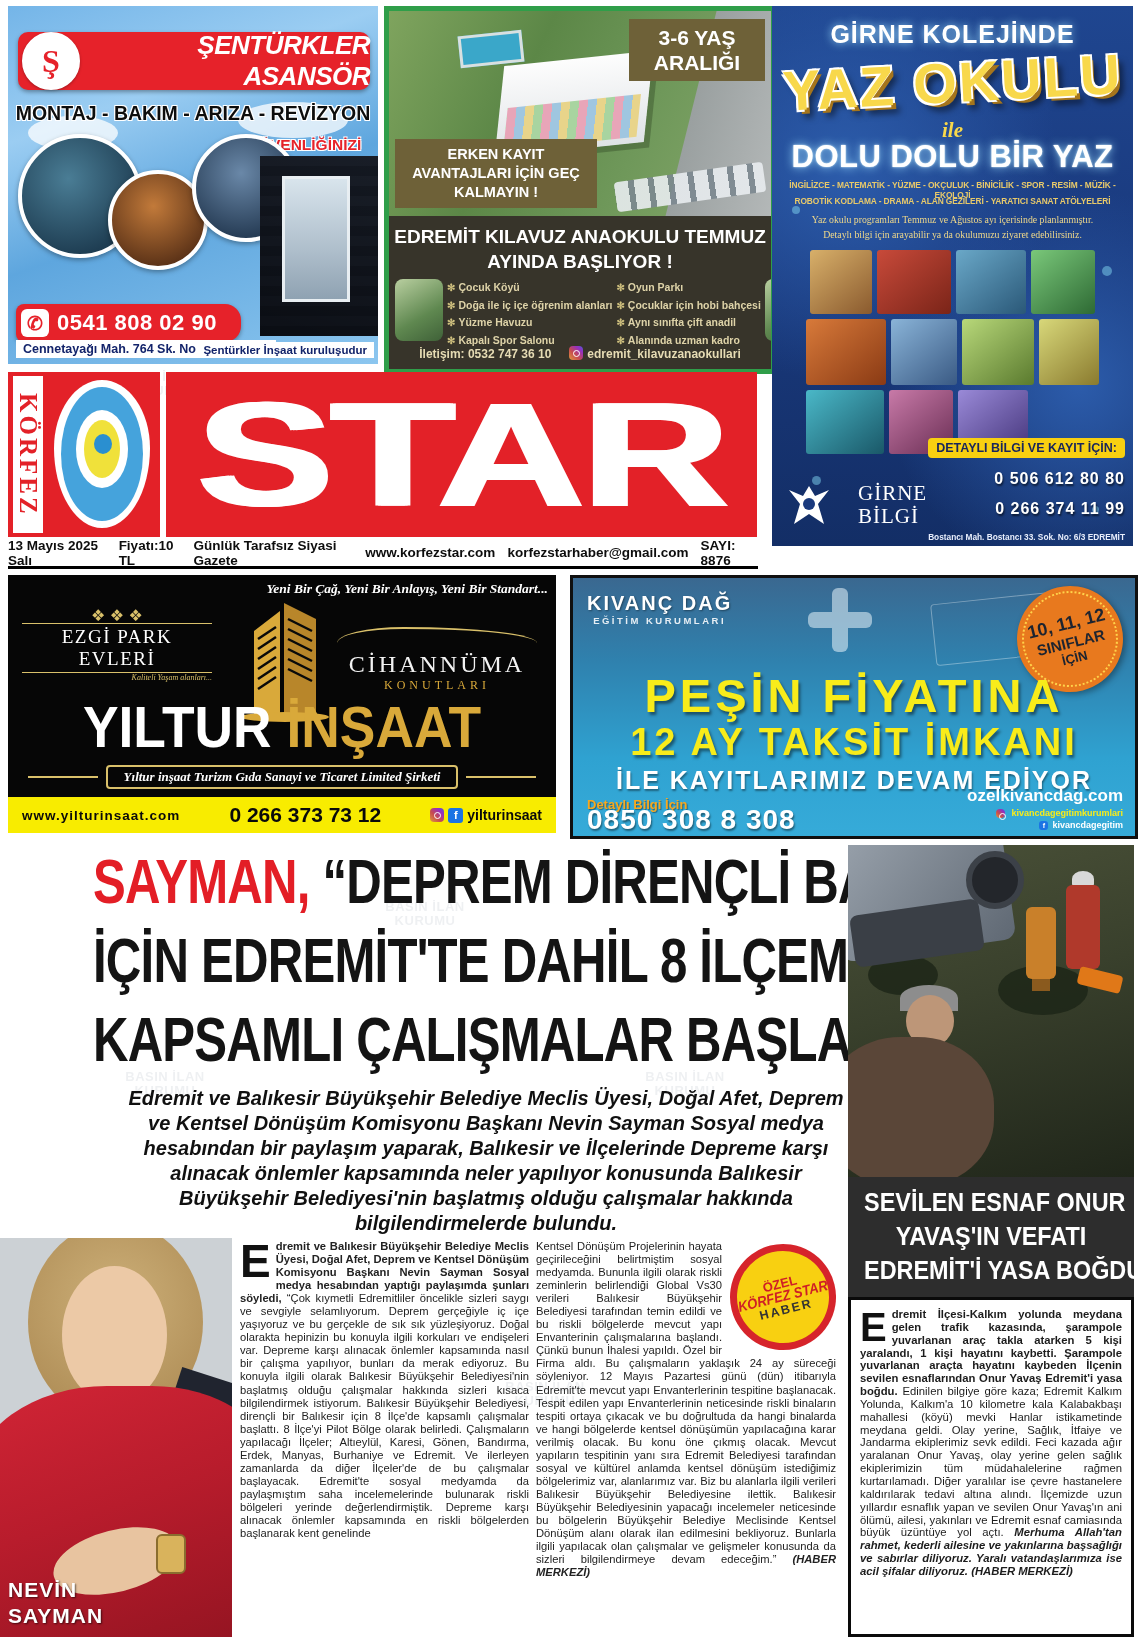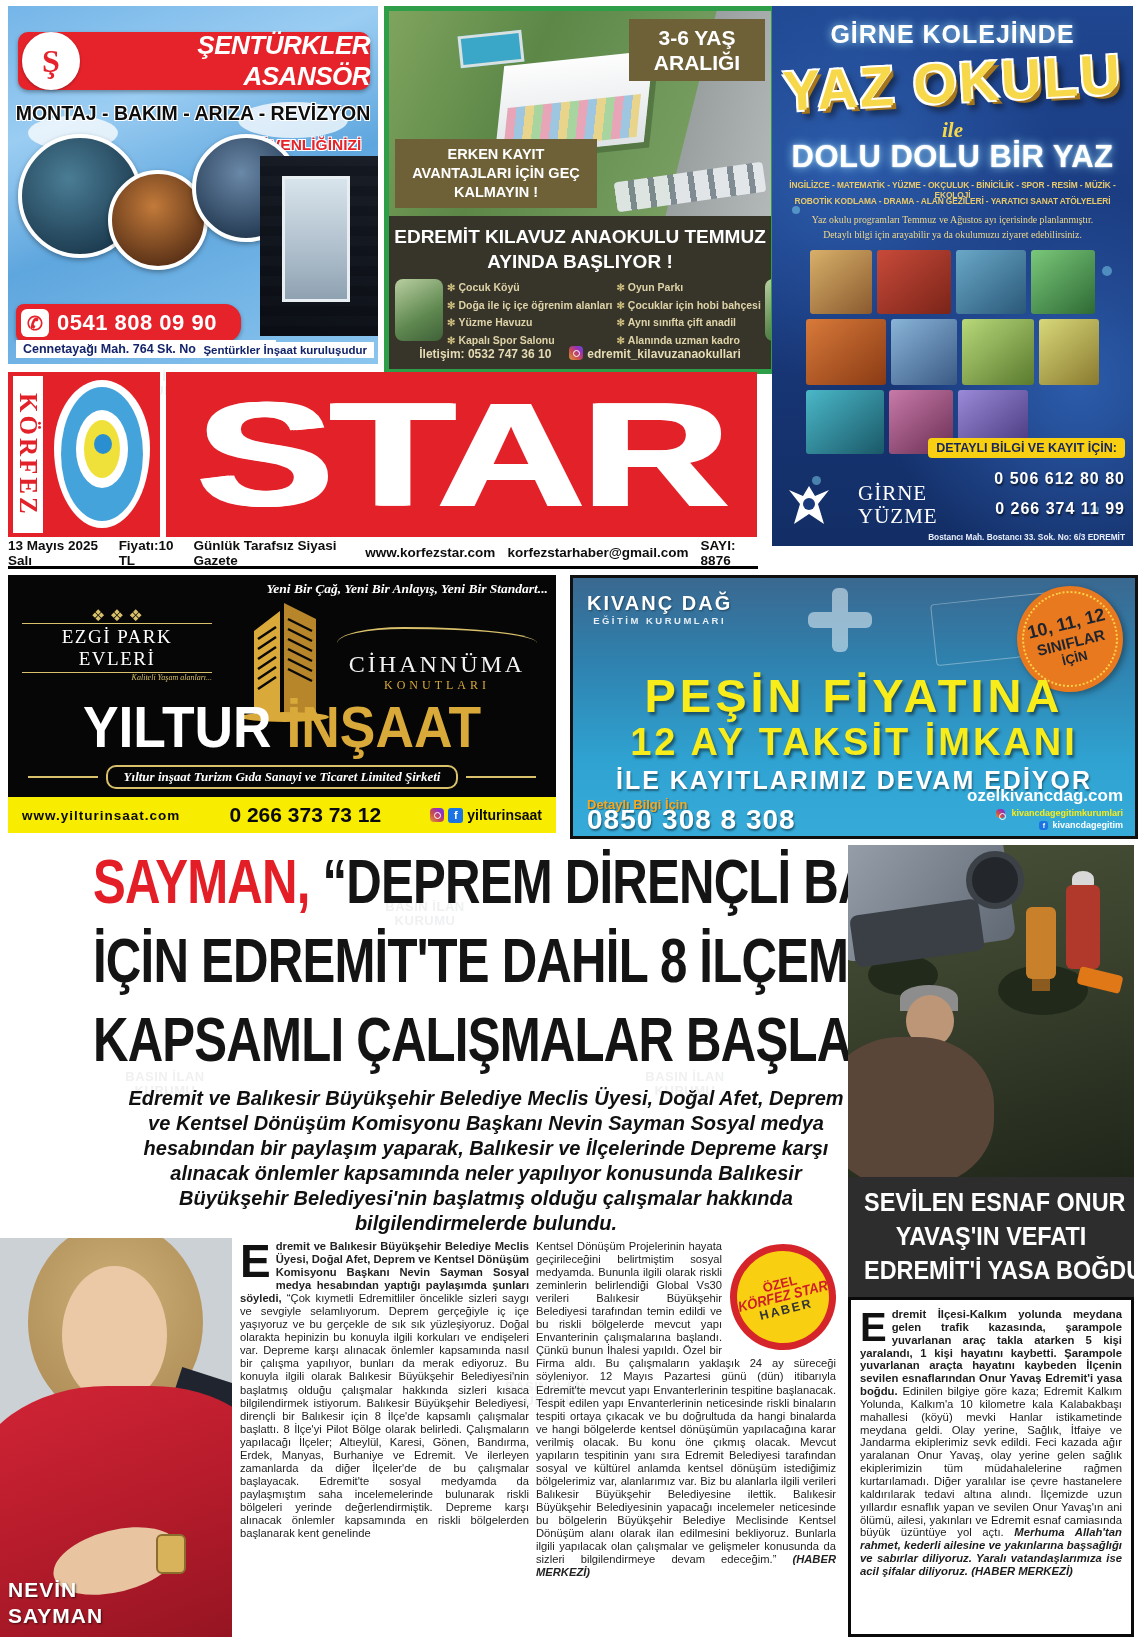--- a/index.html
+++ b/index.html
@@ -123,21 +123,21 @@
   .ad4-ezgis{font-family:"Liberation Serif",serif;font-style:italic;font-size:8px;color:#d9c06a;text-align:right;}
   .ad4-cih{right:14px;top:52px;width:210px;text-align:center;}
   .ad4-swoosh{width:200px;height:22px;border-top:2px solid #d9c06a;border-radius:50% 100% 0 0/100% 100% 0 0;margin:0 auto;}
   .ad4-ciht{font-family:"Liberation Serif",serif;font-size:24px;letter-spacing:3px;color:#f2f2f2;}
   .ad4-cihs{font-family:"Liberation Serif",serif;font-size:12px;letter-spacing:4px;color:#d9a93a;}
   .ad4-brand{left:0;right:0;top:118px;text-align:center;font-weight:800;font-size:58px;letter-spacing:0;
        transform:scaleX(.92);white-space:nowrap;}
   .ad4-brand .w{color:#fff;} .ad4-brand .g{color:#d9a93a;}
   .ad4-oval{left:0;right:0;top:190px;display:flex;align-items:center;justify-content:center;gap:8px;}
   .ad4-line{height:2px;background:#d9c06a;width:70px;}
-  .ad4-ovaltext{border:2px solid #d9c06a;border-radius:10px;padding:2px 16px;font-family:"Liberation Serif",serif;
+  .ad4-ovaltext{border:2px solid #d9c06a;border-radius:4px;padding:2px 16px;font-family:"Liberation Serif",serif;
        font-style:italic;font-weight:700;font-size:13px;color:#fff;white-space:nowrap;}
   .ad4-bar{left:0;right:0;bottom:0;height:36px;background:#f8ec00;display:flex;align-items:center;
        justify-content:space-between;padding:0 14px;color:#0a0a0a;}
   .ad4-web{font-weight:800;font-size:13.5px;letter-spacing:1px;}
   .ad4-ph{font-weight:800;font-size:21px;}
   .ad4-soc{display:flex;align-items:center;font-weight:800;font-size:14px;}
   .fb-icon{display:inline-flex;width:15px;height:15px;border-radius:3px;background:#1b74e4;color:#fff;
        align-items:center;justify-content:center;font-size:11px;font-weight:800;margin-right:4px;}
 
   
@@ -250,21 +250,21 @@
       <div>GÜVENLİĞİNİZİ</div>
       <div>RİSKE ATMAYIN!</div>
     </div>
     <div class="abs ad1-circ" style="left:10px;top:128px;width:116px;height:116px;background:radial-gradient(circle at 40% 35%,#4a7d95,#1e3d52 75%);"></div>
     <div class="abs ad1-circ" style="left:100px;top:164px;width:92px;height:92px;background:radial-gradient(circle at 45% 35%,#c27a3a,#5e3418 75%);"></div>
     <div class="abs ad1-circ" style="left:184px;top:128px;width:100px;height:100px;background:radial-gradient(circle at 45% 35%,#6a88a8,#273d56 75%);"></div>
     <div class="abs ad1-build"></div>
     <div class="abs ad1-glass"></div>
     <div class="abs ad1-phonebar">
       <span class="ad1-phoneicon">✆</span>
-      <span class="ad1-phonenum">0541 808 09 90</span>
+      <span class="ad1-phonenum">0541 808 02 90</span>
     </div>
     <div class="abs ad1-addr">Cennetayağı Mah. 764 Sk. No: 6E Edremit</div>
     <div class="abs ad1-note">Şentürkler İnşaat kuruluşudur</div>
   </div>
 
   <div class="abs ad2">
     <div class="abs ad2-img">
       <div class="ad2-road abs"></div>
       <div class="ad2-pool abs"></div>
       <div class="ad2-bld abs">
@@ -334,21 +334,21 @@
       <div style="width:70px;height:64px;background:linear-gradient(140deg,#9a8ad8,#44347a);"></div>
       <div style="width:66px;height:64px;background:linear-gradient(140deg,#d8a84a,#7a5414;"></div>
     </div>
     <div class="abs ad3-logo">
       <svg width="50" height="50" viewBox="0 0 50 50">
         <path d="M25 6 L31 16 L45 10 L34 24 L40 44 L25 34 L10 44 L16 24 L5 10 L19 16 Z" fill="#ffffff"></path>
         <circle cx="25" cy="24" r="6" fill="#1a3a7e"></circle>
       </svg>
       <div class="ad3-logotext">
         <div>GİRNE</div>
-        <div>YÜZME</div>
+        <div>BİLGİ</div>
       </div>
     </div>
     <div class="abs ad3-cta">DETAYLI BİLGİ VE KAYIT İÇİN:</div>
     <div class="abs ad3-ph" style="bottom:58px;">0 506 612 80 80</div>
     <div class="abs ad3-ph" style="bottom:28px;">0 266 374 11 99</div>
     <div class="abs ad3-addr">Bostancı Mah. Bostancı 33. Sok. No: 6/3 EDREMİT</div>
   </div>
 
   <div class="abs mh-logo">
     <div class="mh-strip">

